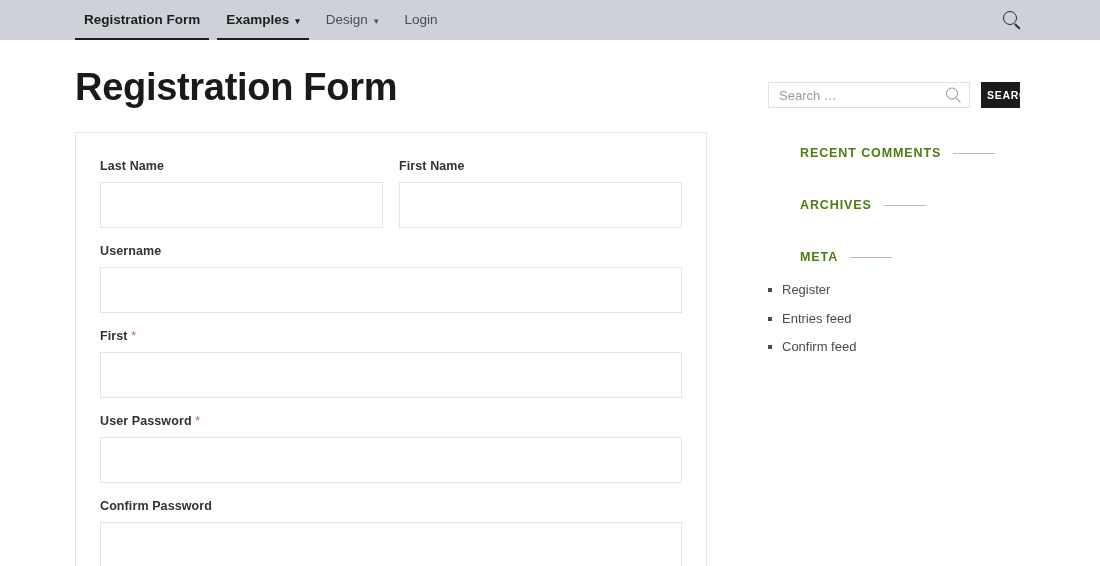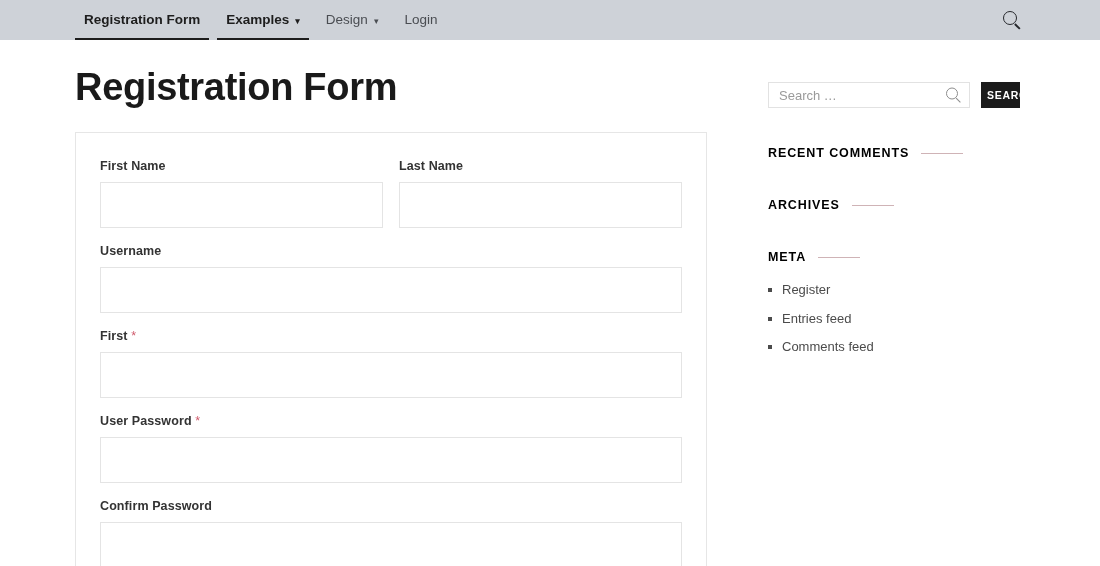--- a/index.html
+++ b/index.html
@@ -187,22 +187,23 @@
     cursor: pointer;
   }
 
   .widget { margin-top: 38px; }
   .widget-title {
     display: flex;
     align-items: center;
     font-size: 12.5px;
     font-weight: bold;
     letter-spacing: 0.9px;
-    color: #000000;
+    color: #4d7c0f;
     text-transform: uppercase;
+    margin-left: 32px;
   }
   .widget-title .rule {
     display: inline-block;
     width: 42px;
     height: 1px;
     background: #cfb3b6;
     margin-left: 12px;
   }
   .widget-list {
     list-style: none;
@@ -260,25 +261,25 @@
 <div class="page">
 
   <div class="content">
 
     <h1 class="page-title">Registration Form</h1>
 
     <div class="form-card">
 
       <div class="form-row">
         <div class="field half">
-          <label class="field-label"><span>First Name</span></label>
+          <label class="field-label"><span>Last Name</span></label>
           <input class="field-input" type="text" value="" style="">
         </div>
         <div class="field half">
-          <label class="field-label"><span>Last Name</span></label>
+          <label class="field-label"><span>First Name</span></label>
           <input class="field-input" type="text" value="" style="">
         </div>
       </div>
 
       <div class="field">
         <label class="field-label"><span>Username</span></label>
         <input class="field-input" type="text" value="" style="">
       </div>
 
       <div class="field">
@@ -330,19 +331,19 @@
         <span class="rule"></span>
       </div>
       <ul class="widget-list">
         <li>
           <a>Register</a>
         </li>
         <li>
           <a>Entries feed</a>
         </li>
         <li>
-          <a>Comments feed</a>
+          <a>Confirm feed</a>
         </li>
       </ul>
     </div>
 
   </div>
 </div>
 
 </body></html>

